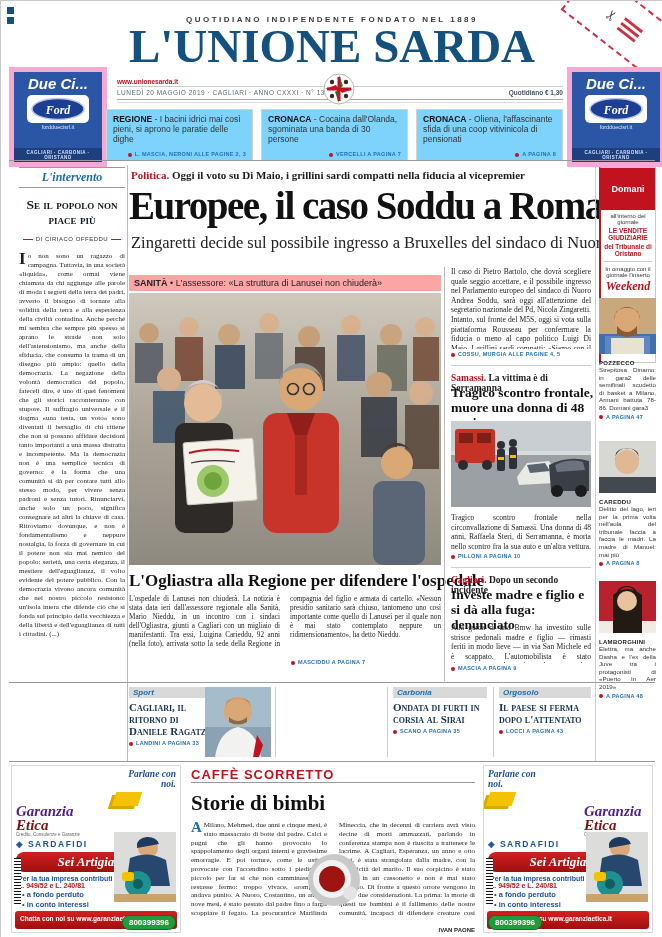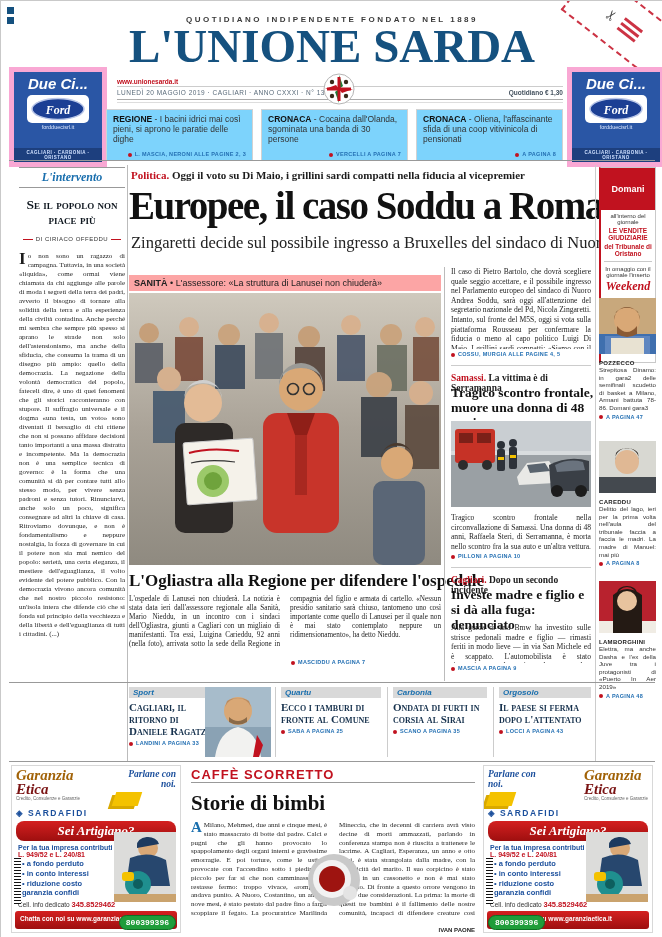--- a/index.html
+++ b/index.html
@@ -77,41 +77,41 @@
   
   .caffe-h{font:bold 13px "Liberation Sans",sans-serif;color:#c1121f;letter-spacing:1px;}
   .caffe-title{font-weight:bold;font-size:21px;color:#111;}
   .caffe-body{font-size:7px;line-height:8.8px;column-count:2;column-gap:12px;height:104px;overflow:hidden;}
   .caffe-body::first-letter{float:left;font-size:15px;line-height:12px;font-weight:bold;padding-right:2px;color:#1a6fae;}
   .caffe-author{font:bold 6px "Liberation Sans",sans-serif;color:#222;text-align:right;}
   
   .gad{width:170px;height:168px;border:1px solid #d8d8d8;box-sizing:border-box;background:#fff;overflow:hidden;}
   .gad .g-top{display:flex;justify-content:space-between;padding:3px 4px 0;}
   .gad.mirror .g-top{flex-direction:row-reverse;}
-  .g-logo .g1{font:italic bold 15px "Liberation Serif",serif;color:#a16207;line-height:13px;}
+  .g-logo .g1{font:italic bold 15px "Liberation Serif",serif;color:#4c1d95;line-height:13px;margin-top:36px;}
   .g-logo .g2{font:italic bold 15px "Liberation Serif",serif;color:#7a1414;line-height:14px;}
   .g-logo .g3{font:4.5px "Liberation Sans",sans-serif;color:#666;}
   .g-parla{font:italic bold 9.5px "Liberation Serif",serif;color:#1b4f9c;text-align:right;width:62px;line-height:10px;}
   .gad.mirror .g-parla{text-align:left;}
   .g-folder{width:26px;height:14px;background:#f4c200;transform:skewX(-18deg);margin-top:3px;box-shadow:-3px 3px 0 #d9a900;}
   .g-sarda{font:bold 8.5px "Liberation Sans",sans-serif;color:#1b4f9c;letter-spacing:1.5px;padding:2px 4px;}
   .g-sarda::before{content:"◈ ";color:#1b4f9c;}
   .g-banner{margin:1px 4px;background:linear-gradient(#d42020,#9e0f0f);color:#fff;border-radius:8px;
             font:italic bold 13px "Liberation Serif",serif;text-align:center;padding:2px 0;}
   .g-l1{font:bold 7px "Liberation Sans",sans-serif;color:#1b4f9c;padding:2px 6px 0;}
   .g-l2{font:bold 7px "Liberation Sans",sans-serif;color:#c1121f;padding:0 6px;}
   .g-bul{font:bold 7.5px "Liberation Sans",sans-serif;color:#1b4f9c;padding:1px 6px 0 10px;width:88px;}
   .g-bul::before{content:"• ";color:#1b4f9c;}
   .g-cell{font:6.5px "Liberation Sans",sans-serif;color:#333;padding:3px 6px 0;}
   .g-cell b{color:#c1121f;font-size:7.5px;}
   .g-foot{position:absolute;left:3px;right:3px;bottom:3px;background:linear-gradient(#d42020,#9e0f0f);color:#fff;
           font:bold 6.5px "Liberation Sans",sans-serif;padding:4px 5px 6px;border-radius:3px;line-height:8px;}
   .g-phone{position:absolute;bottom:2px;background:#1f9d3a;color:#fff;font:bold 8px "Liberation Sans",sans-serif;
            border-radius:8px;padding:2px 6px;border:1px solid #0e7024;}
-  .gad .g-phone{right:4px;font-family:Liberation Mono, monospace;} .gad.mirror .g-phone{left:4px;right:auto;}
+  .gad .g-phone{right:4px;} .gad.mirror .g-phone{left:4px;right:auto;}
   .g-barcode{position:absolute;left:2px;top:92px;width:7px;height:46px;
              background:repeating-linear-gradient(180deg,#111 0 1px,#fff 1px 3px);}
   
   .stamp{right:-18px;top:-4px;width:112px;height:50px;background:#fff;border:2px dashed #cc3344;
          transform:rotate(38deg);display:flex;align-items:center;justify-content:center;gap:6px;}
   .stamp .sc{color:#444;font-size:14px;transform:rotate(-90deg);}
   .stamp .rl{width:22px;height:3px;background:#cc3344;box-shadow:0 6px 0 #cc3344,0 -6px 0 #cc3344;}
   .regmark{left:6px;top:6px;width:7px;height:7px;background:#15517f;}
   .vline{position:absolute;width:1px;background:#bbb;}
 </style>
@@ -382,25 +382,20 @@
   <svg class="abs" style="left:204px;top:686px" width="66" height="70" viewBox="0 0 66 70">
     <rect width="66" height="70" fill="#a7bccb"></rect>
       <rect y="40" width="66" height="30" fill="#8aa2b4"></rect>
     <circle cx="33" cy="24" r="14" fill="#d9a876"></circle>
     <path d="M20 20 a14 14 0 0 1 26 0 l-2 -6 a14 8 0 0 0 -22 0 Z" fill="#b98c62"></path>
     <path d="M24 30 q9 8 18 0 v5 q-9 5 -18 0 Z" fill="#8a6a48"></path>
     <path d="M10 70 q4 -26 23 -30 q19 4 23 30 Z" fill="#f2f2f0"></path>
     <path d="M52 48 l6 10 l-4 12 h-6 Z" fill="#c1121f"></path>
   </svg>
   <div class="vline" style="left:274px;top:686px;height:70px;background:#ccc"></div>
-  <div class="abs strip" style="left:280px;top:686px;width:100px">
-    <div class="strip-label">Quartu</div>
-    <div class="strip-title">Ecco i tamburi di fronte al Comune</div>
-    <span class="byline">SABA A PAGINA 25</span>
-  </div>
   <div class="vline" style="left:386px;top:686px;height:70px;background:#ccc"></div>
   <div class="abs strip" style="left:392px;top:686px;width:94px">
     <div class="strip-label">Carbonia</div>
     <div class="strip-title">Ondata di furti in corsia al Sirai</div>
     <span class="byline">SCANO A PAGINA 35</span>
   </div>
   <div class="vline" style="left:492px;top:686px;height:70px;background:#ccc"></div>
   <div class="abs strip" style="left:498px;top:686px;width:92px">
     <div class="strip-label">Orgosolo</div>
     <div class="strip-title">Il paese si ferma dopo l'attentato</div>

